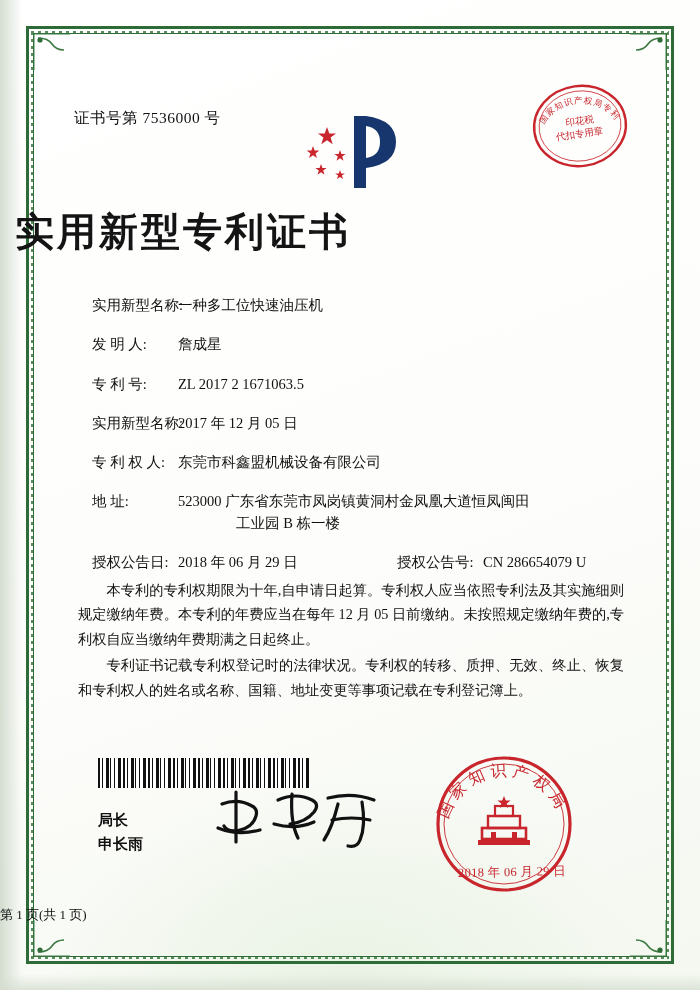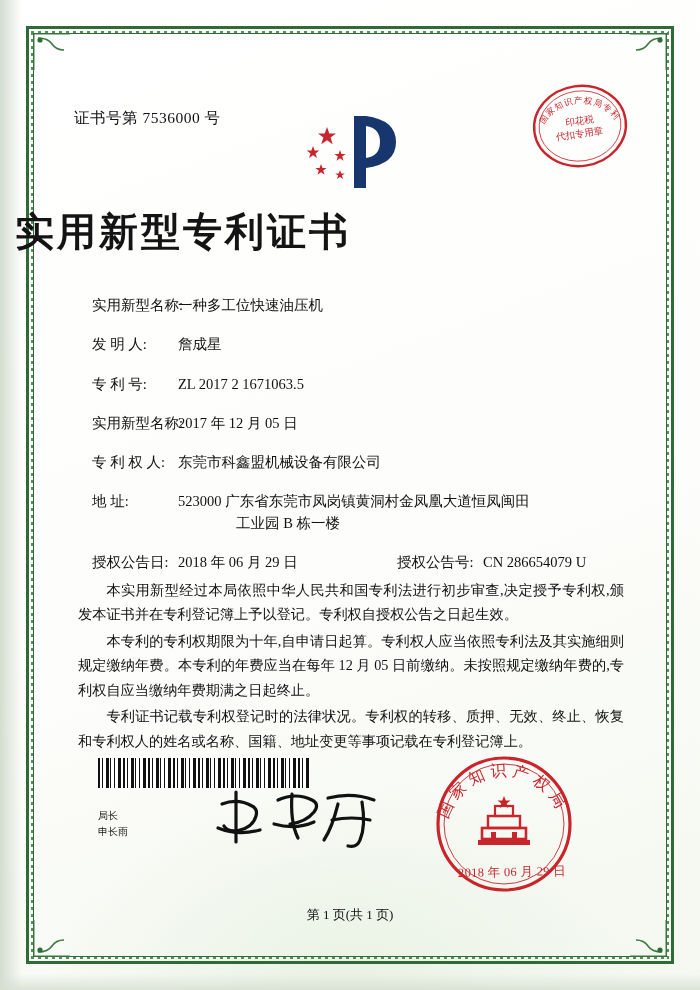--- a/index.html
+++ b/index.html
@@ -155,23 +155,24 @@
       repeating-linear-gradient(90deg,
         #111 0 2px, #fff 2px 4px, #111 4px 5px, #fff 5px 8px,
         #111 8px 11px, #fff 11px 12px, #111 12px 13px, #fff 13px 16px,
         #111 16px 17px, #fff 17px 20px, #111 20px 23px, #fff 23px 25px);
   }
 
   
   .sig-label {
     position: absolute;
     left: 98px; top: 808px;
-    font-size: 10px;
+    font-size: 15px;
     line-height: 1.62;
     color: #111;
+    font-weight: bold;
   }
   .signature {
     position: absolute;
     left: 212px; top: 784px;
     width: 180px;
     height: 74px;
   }
   .seal-bottom {
     position: absolute;
     left: 432px; top: 752px;
@@ -185,21 +186,21 @@
     font-size: 12.5px;
     color: #c8252c;
     letter-spacing: .3px;
     transform: rotate(-1deg);
   }
 
   .footer {
     position: absolute;
     left: 0; top: 906px;
     width: 700px;
-    text-align: center;
+    text-align: left;
     font-size: 13px;
     color: #111;
   }
 </style>
 </head>
 <body>
 
 <div class="page">
 
   <div class="edge-shade-left"></div>
@@ -318,21 +319,20 @@
         </div>
         <div class="half second">
           <div class="field-label">授权公告号:</div>
           <div class="field-value">CN 286654079 U</div>
         </div>
       </div>
 
     </div>
 
     <div class="paragraphs">
-      <p>本实用新型经过本局依照中华人民共和国专利法进行初步审查,决定授予专利权,颁发本证书并在专利登记簿上予以登记。专利权自授权公告之日起生效。</p>
       <p>本专利的专利权期限为十年,自申请日起算。专利权人应当依照专利法及其实施细则规定缴纳年费。本专利的年费应当在每年 12 月 05 日前缴纳。未按照规定缴纳年费的,专利权自应当缴纳年费期满之日起终止。</p>
       <p>专利证书记载专利权登记时的法律状况。专利权的转移、质押、无效、终止、恢复和专利权人的姓名或名称、国籍、地址变更等事项记载在专利登记簿上。</p>
     </div>
 
     <div class="barcode"></div>
 
     <div class="sig-label">
       <div>局长</div>
       <div>申长雨</div>
     </div>

